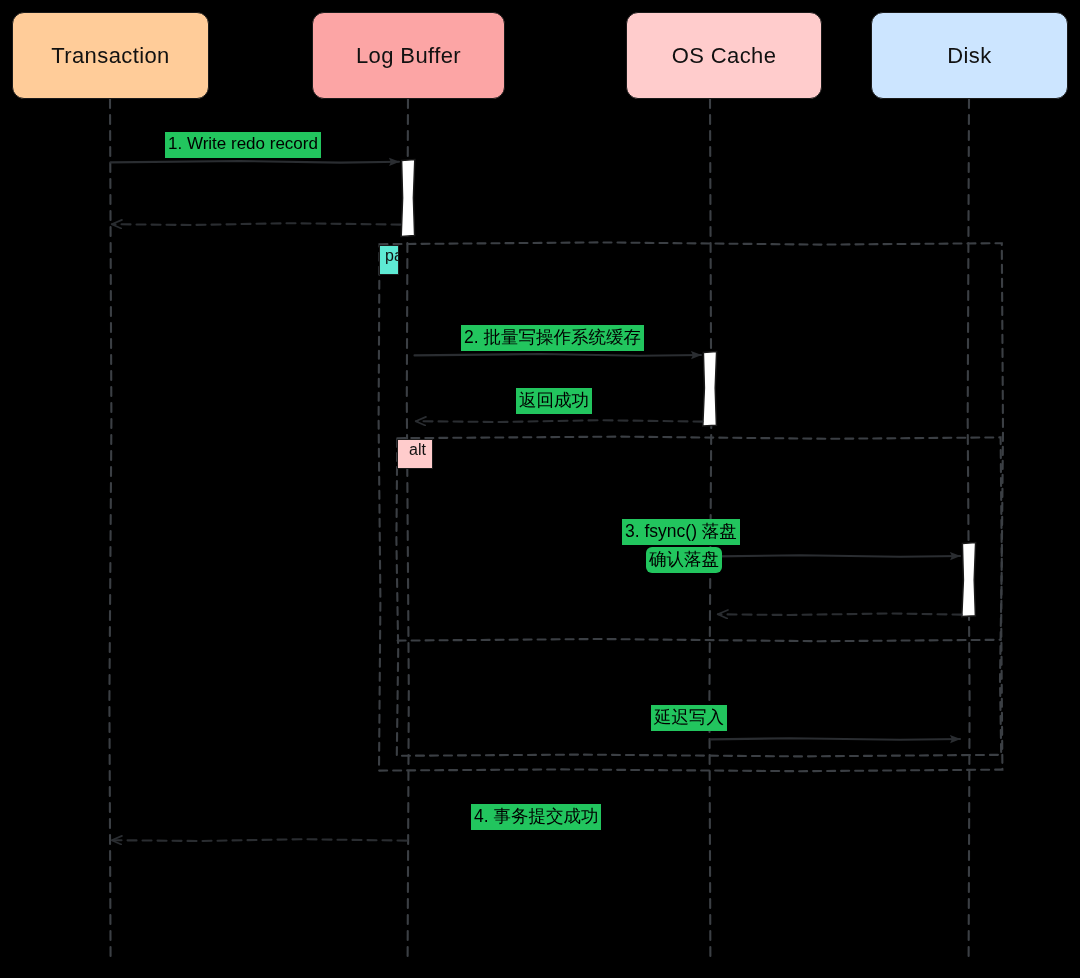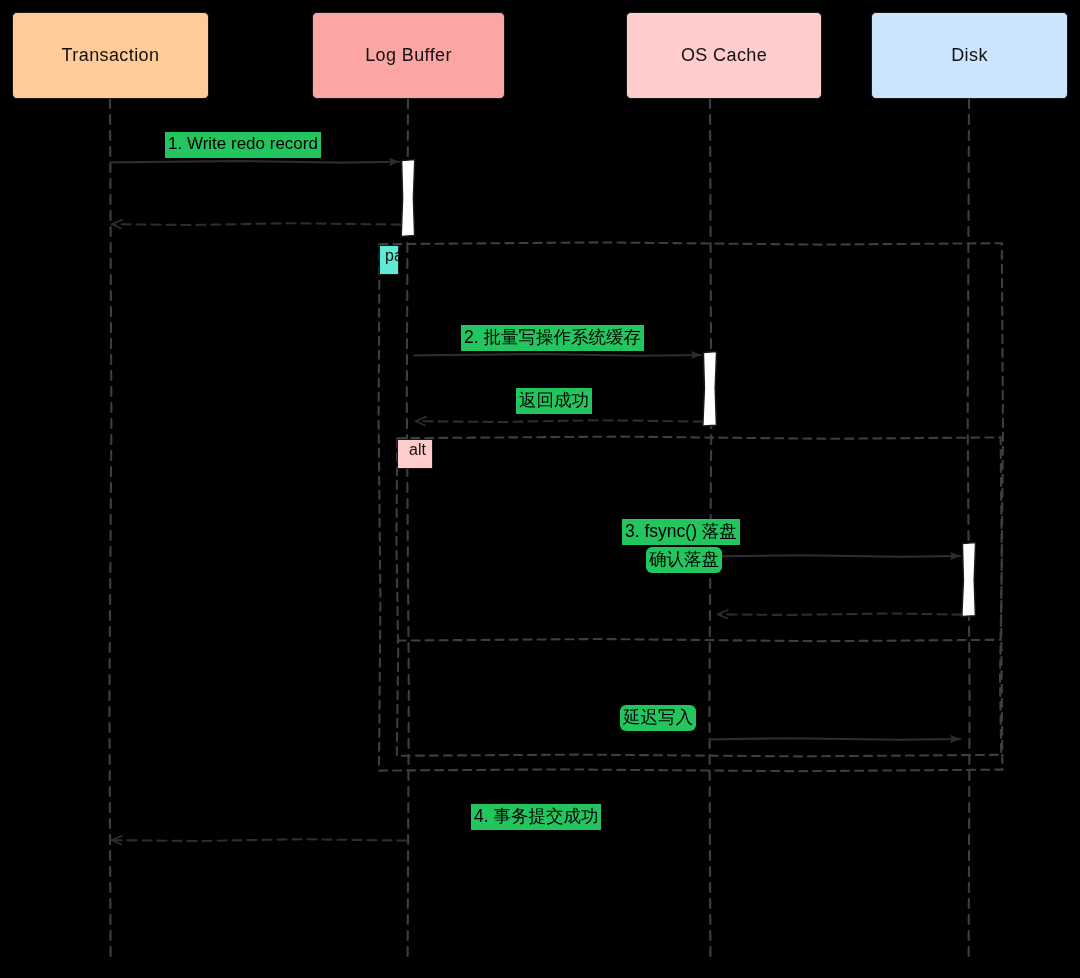--- a/index.html
+++ b/index.html
@@ -22,25 +22,25 @@
     width: 1080px;
     height: 978px;
   }
   
   .participant-box {
     position: absolute;
     box-sizing: border-box;
     display: flex;
     align-items: center;
     justify-content: center;
-    font-size: 18px;
+    font-size: 22px;
     color: #111111;
     letter-spacing: 0.4px;
     border: 1.6px solid #1a1a1a;
-    border-radius: 5px;
+    border-radius: 12px;
   }
   
   .msg-label {
     position: absolute;
     background: #22c55e;
     color: #000000;
     font-size: 17px;
     line-height: 1.22;
     padding: 2px 3px 3px 3px;
     white-space: nowrap;
@@ -163,21 +163,21 @@
   </div>
 
   <div class="msg-label cjk" style="left:622px; top:519px;">
     <span>3. fsync() 落盘</span>
   </div>
 
   <div class="msg-label cjk" style="left:646px; top:547px;border-radius:6px;">
     <span>确认落盘</span>
   </div>
 
-  <div class="msg-label cjk" style="left:620px; top:705px;border-radius:6px;">
+  <div class="msg-label cjk" style="left:651px; top:705px;">
     <span>延迟写入</span>
   </div>
 
   <div class="msg-label cjk" style="left:471px; top:804px;">
     <span>4. 事务提交成功</span>
   </div>
 
 </div>
 
 </body></html>

